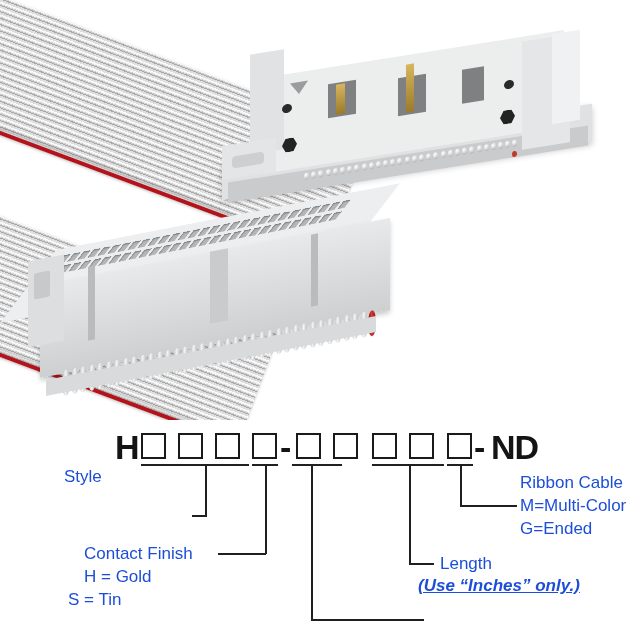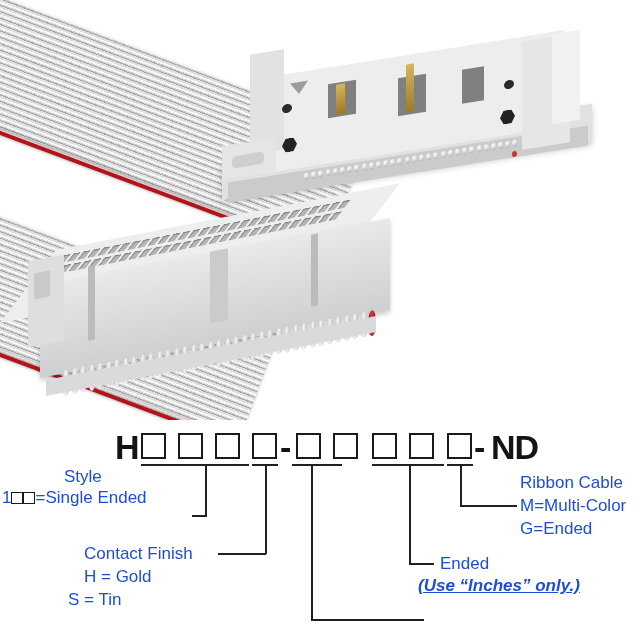--- a/index.html
+++ b/index.html
@@ -360,30 +360,27 @@
 
     <div class="ln lnh dk" style="left:372px;top:44px;width:72px;"></div>
     <div class="ln lnv dk" style="left:409px;top:44px;height:100px;"></div>
     <div class="ln lnh dk" style="left:409px;top:143px;width:25px;"></div>
 
     <div class="ln lnh dk" style="left:447px;top:44px;width:26px;"></div>
     <div class="ln lnv dk" style="left:460px;top:44px;height:42px;"></div>
     <div class="ln lnh dk" style="left:460px;top:85px;width:57px;"></div>
 
     <div class="lbl" style="left:64px;top:47px;font-size:17px;">Style</div>
-    <div class="lbl" style="left:2px;top:68px;font-size:17px;">
-      <span>1</span><span class="minibox"></span><span class="minibox"></span><span>=</span><span>Single Ended</span>
-    </div>
 
     <div class="lbl" style="left:84px;top:124px;font-size:17px;">Contact Finish</div>
     <div class="lbl" style="left:84px;top:147px;font-size:17px;">H = Gold</div>
     <div class="lbl" style="left:68px;top:170px;font-size:17px;">S = Tin</div>
 
 
-    <div class="lbl" style="left:440px;top:134px;font-size:17px;">Ended</div>
+    <div class="lbl" style="left:440px;top:134px;font-size:17px;">Length</div>
     <div class="lbl ital" style="left:418px;top:156px;font-size:17px;text-decoration:underline;">(Use “Inches” only.)</div>
 
     <div class="lbl" style="left:520px;top:53px;font-size:17px;">Ribbon Cable</div>
     <div class="lbl" style="left:520px;top:76px;font-size:17px;">M=Multi-Color</div>
     <div class="lbl" style="left:520px;top:99px;font-size:17px;">G=Ended</div>
 
   </div>
 </div>
 
 </body></html>

